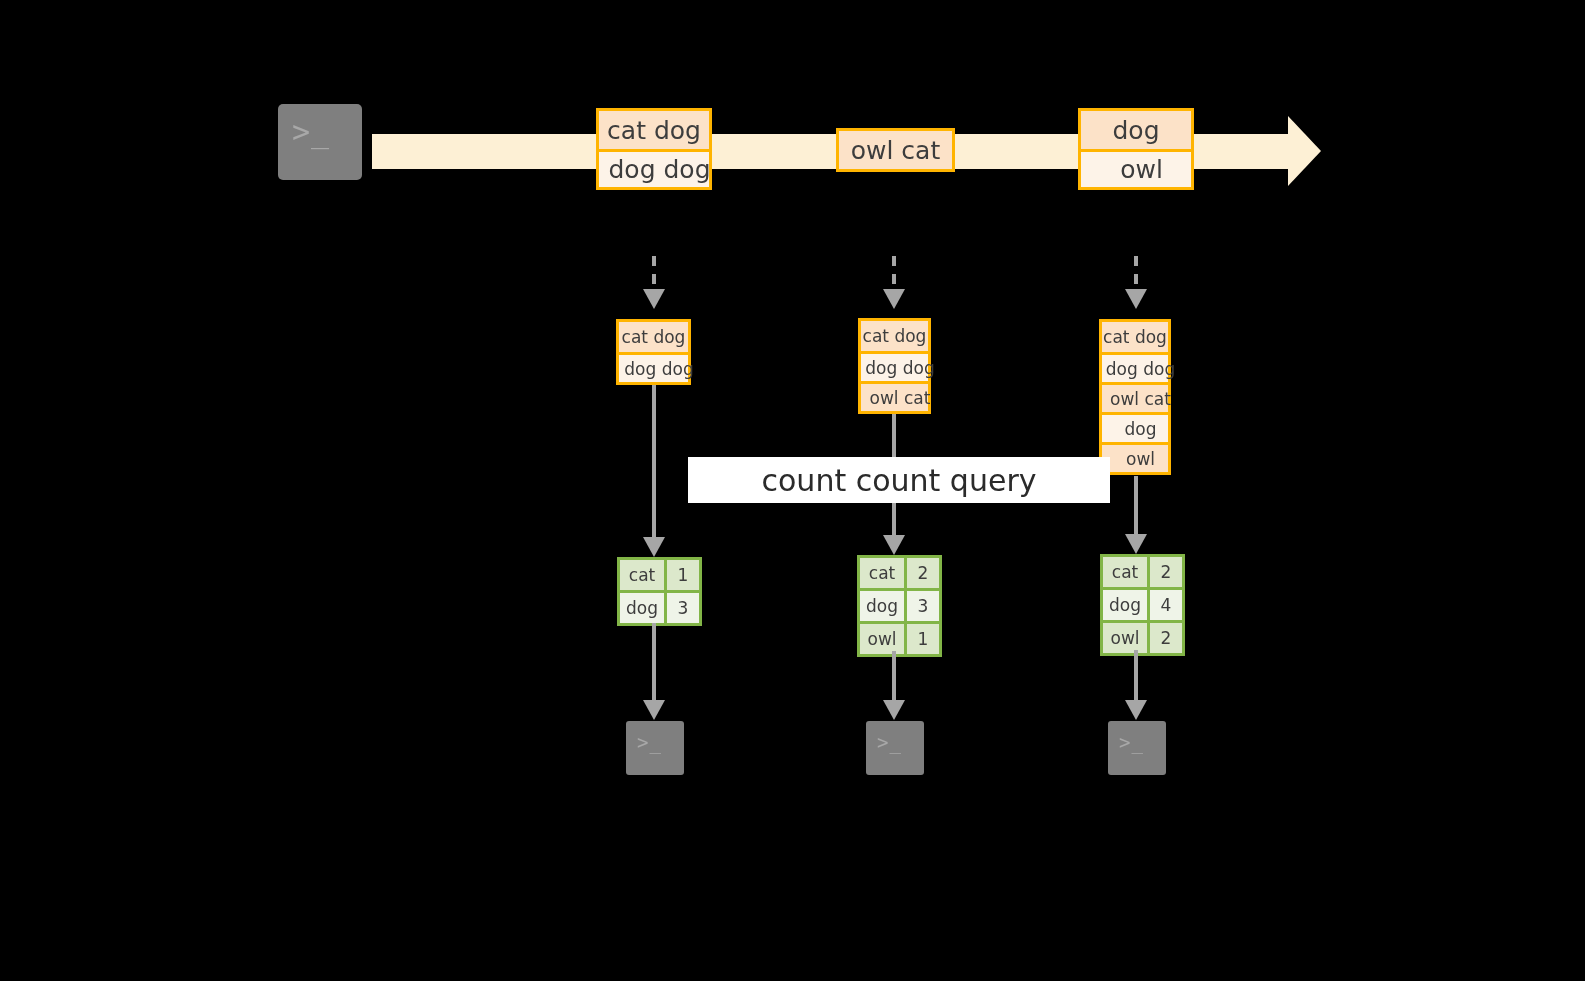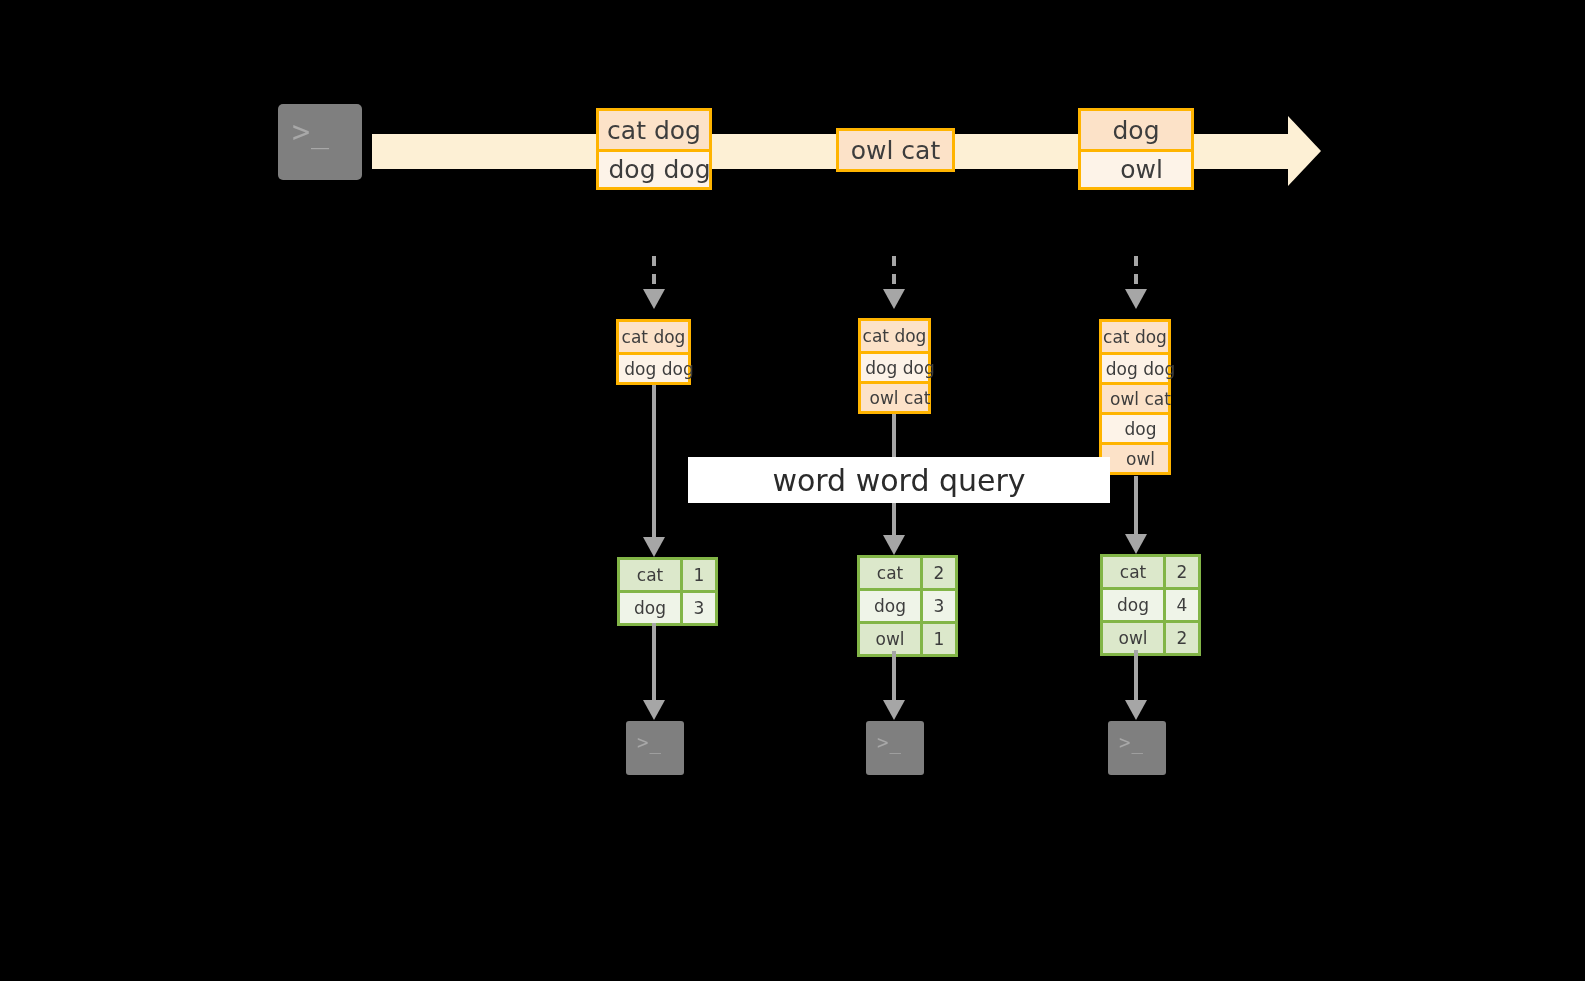--- a/index.html
+++ b/index.html
@@ -110,21 +110,21 @@
   .restable .row + .row { border-top: 3px solid #82b547; }
   .restable .kcell,
   .restable .vcell {
     box-sizing: border-box;
     display: flex;
     align-items: center;
     justify-content: center;
     color: #3d3d3d;
     white-space: nowrap;
   }
-  .restable .kcell { width: 63px; border-right: 3px solid #82b547; }
+  .restable .kcell { width: 47px; border-right: 3px solid #82b547; }
   .restable .vcell { width: 32px; }
   .restable .row.dark  .kcell,
   .restable .row.dark  .vcell { background: #dce8cb; }
   .restable .row.light .kcell,
   .restable .row.light .vcell { background: #eff4e8; }
 
   
   .vline {
     position: absolute;
     width: 4px;
@@ -281,16 +281,16 @@
 
   <div class="vline" style="left:1134px; top:650px; height:51px;"></div>
   <div class="vhead" style="left:1125px; top:700px;"></div>
 
   <div class="term term-small" style="left:1102px; top:715px;">
     <div class="hatch"></div>
     <div class="prompt">&gt;_</div>
   </div>
 
   <div class="banner" style="left:688px; top:457px; width:422px; height:46px;">
-    <span>word word query</span>
+    <span>count count query</span>
   </div>
 
 </div>
 
 </body></html>

